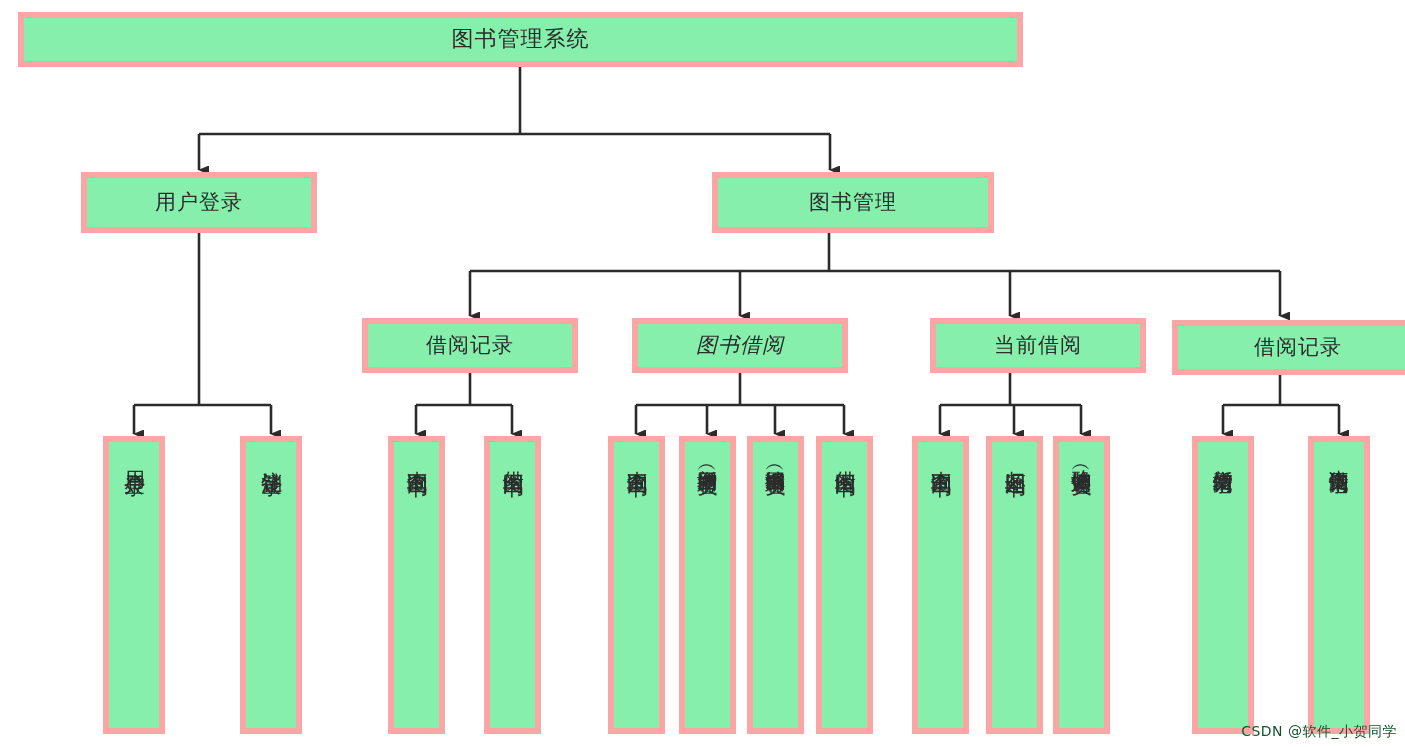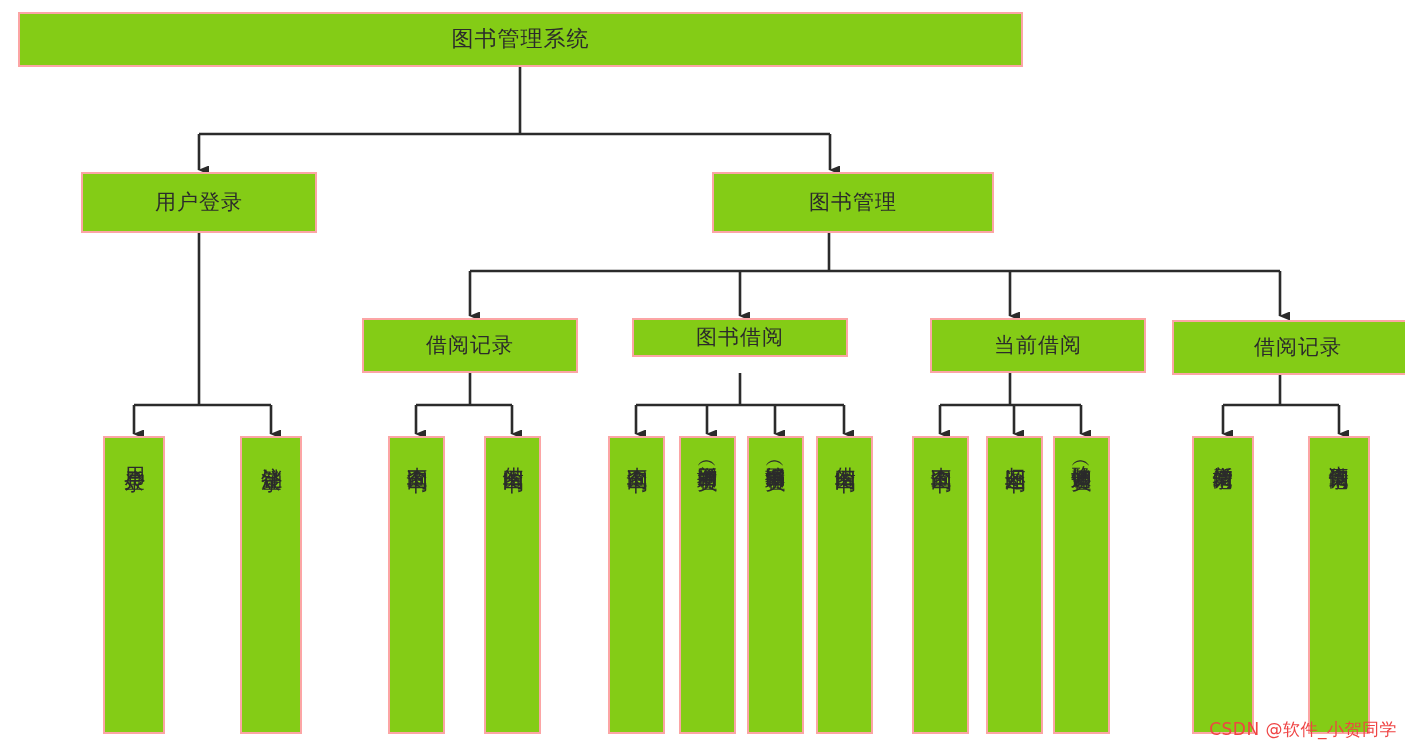--- a/index.html
+++ b/index.html
@@ -20,22 +20,22 @@
     position: absolute;
     left: 0;
     top: 0;
     width: 1405px;
     height: 747px;
     pointer-events: none;
   }
   .node {
     position: absolute;
     box-sizing: border-box;
-    border: 2px solid #fca5a5;
-    background: #84cc16;
+    border: 6px solid #fca5a5;
+    background: #86efac;
     display: flex;
     align-items: center;
     justify-content: center;
     color: #2b2b2b;
   }
   .node.horiz {
     font-size: 21px;
     letter-spacing: 1px;
     line-height: 1.2;
   }
@@ -56,22 +56,22 @@
     color: #2b2b2b;
   }
   .vlabel.tall {
     font-size: 20px;
     letter-spacing: 1px;
   }
   .watermark {
     position: absolute;
     right: 8px;
     bottom: 6px;
-    font-size: 17px;
-    color: #ef4444;
+    font-size: 14px;
+    color: #14532d;
     letter-spacing: 0.5px;
     white-space: nowrap;
   }
 </style>
 </head>
 <body>
 
 <div id="canvas">
 
   <svg id="edges" viewBox="0 0 1405 747" xmlns="http://www.w3.org/2000/svg">
@@ -123,21 +123,21 @@
       </div>
       <div class="node level2 horiz" style="left: 81px; top: 172px; width: 236px; height: 61px;">
         <span>用户登录</span>
       </div>
       <div class="node level2 horiz" style="left: 712px; top: 172px; width: 282px; height: 61px;">
         <span>图书管理</span>
       </div>
       <div class="node level3 horiz" style="left: 362px; top: 318px; width: 216px; height: 55px;">
         <span>借阅记录</span>
       </div>
-      <div class="node level3 horiz" style="left: 632px; top: 318px; width: 216px; height: 39px;">
+      <div class="node level3 horiz" style="left: 632px; top: 318px; width: 216px; height: 55px; font-style: italic;">
         <span>图书借阅</span>
       </div>
       <div class="node level3 horiz" style="left: 902px; top: 318px; width: 216px; height: 55px; margin-left: 28px;">
         <span>当前借阅</span>
       </div>
       <div class="node level3 horiz" style="left: 1172px; top: 320px; width: 252px; height: 55px;">
         <span>借阅记录</span>
       </div>
       <div class="node leaf vert" style="left: 103px; top: 436px; width: 62px; height: 298px;">
         <span class="vlabel">用户登录</span>

